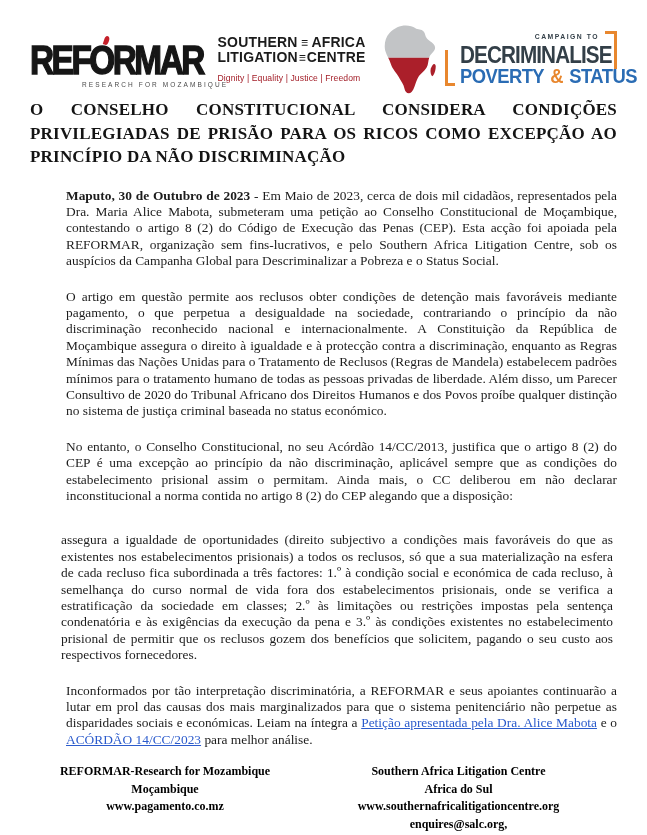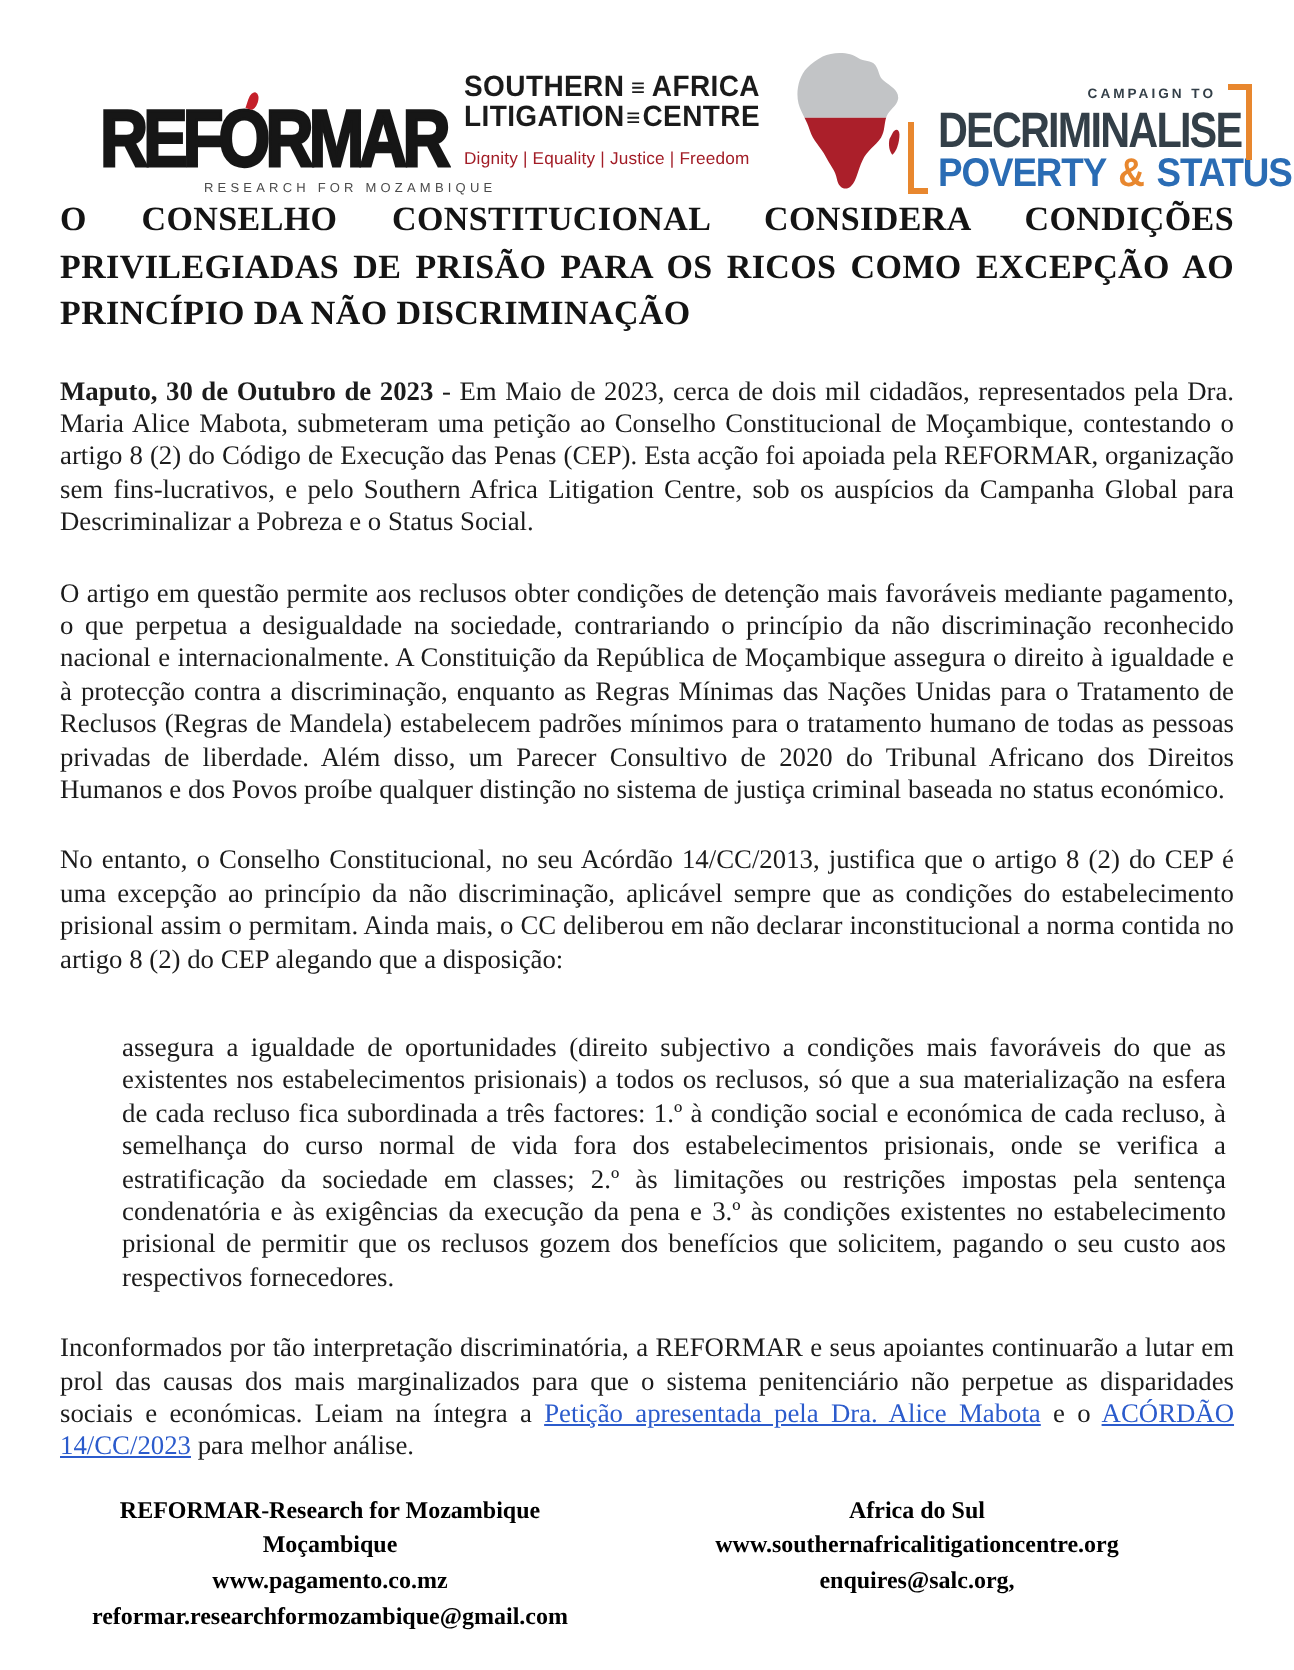--- a/index.html
+++ b/index.html
@@ -7,21 +7,21 @@
   body { width:647px; height:835px; overflow:hidden; }
   .page {
     width:647px; height:835px;
     padding:14px 30px 0 30px;
     font-family:"Liberation Serif", serif;
     color:#1c1c1c;
     background:#ffffff;
   }
 
   
-  .logos { display:flex; justify-content:space-between; align-items:flex-end; height:84px;margin-left:20px; }
+  .logos { display:flex; justify-content:space-between; align-items:center; height:84px; }
 
   .reformar { position:relative; width:182px; margin-top:16px; }
   .reformar-word {
     font-family:"Liberation Sans", sans-serif;
     font-weight:700; font-size:34px; letter-spacing:-2.5px;
     color:#161616; -webkit-text-stroke:1.2px #161616;
     transform:scaleY(1.18) scaleX(0.98); transform-origin:left top;
     line-height:34px; white-space:nowrap;
   }
   .reformar-accent {
@@ -77,21 +77,21 @@
   }
 
   
   .title {
     margin-top:0;
     font-size:17px; font-weight:700; line-height:23.5px;
     letter-spacing:0.2px; text-align:justify; color:#141414;
   }
   .para {
     margin-top:19px;
-    font-size:13.4px; line-height:16.4px; text-align:justify;
+    font-size:13.4px; line-height:16.4px; text-align:justify;margin-left:36px;
   }
   .para b { font-weight:700; }
   .quote {
     margin:28px 4px 0 31px;
     font-size:13.4px; line-height:16.4px; text-align:justify;
   }
   .doc-link { color:#2b5bcc; text-decoration:underline; cursor:pointer; }
 
   
   .footer { display:flex; margin-top:15px; }
@@ -167,22 +167,22 @@
 
   <blockquote class="quote">assegura a igualdade de oportunidades (direito subjectivo a condições mais favoráveis do que as existentes nos estabelecimentos prisionais) a todos os reclusos, só que a sua materialização na esfera de cada recluso fica subordinada a três factores: 1.º à condição social e económica de cada recluso, à semelhança do curso normal de vida fora dos estabelecimentos prisionais, onde se verifica a estratificação da sociedade em classes; 2.º às limitações ou restrições impostas pela sentença condenatória e às exigências da execução da pena e 3.º às condições existentes no estabelecimento prisional de permitir que os reclusos gozem dos benefícios que solicitem, pagando o seu custo aos respectivos fornecedores.</blockquote>
 
   <p class="para"><span>Inconformados por tão interpretação discriminatória, a REFORMAR e seus apoiantes continuarão a lutar em prol das causas dos mais marginalizados para que o sistema penitenciário não perpetue as disparidades sociais e económicas. Leiam na íntegra a </span><a class="doc-link">Petição apresentada pela Dra. Alice Mabota</a><span> e o </span><a class="doc-link">ACÓRDÃO 14/CC/2023</a><span> para melhor análise.</span></p>
 
   <footer class="footer">
     <div class="fcol fcol-left">
       <div>REFORMAR-Research for Mozambique</div>
       <div>Moçambique</div>
       <div>www.pagamento.co.mz</div>
-      <div>reformar.researchformozambique@gmail.com</div>
     </div>
     <div class="fcol fcol-right">
+      <div>Southern Africa Litigation Centre</div>
       <div>Africa do Sul</div>
       <div>www.southernafricalitigationcentre.org</div>
       <div>enquires@salc.org,</div>
     </div>
   </footer>
 
 </div>
 
 </body></html>

